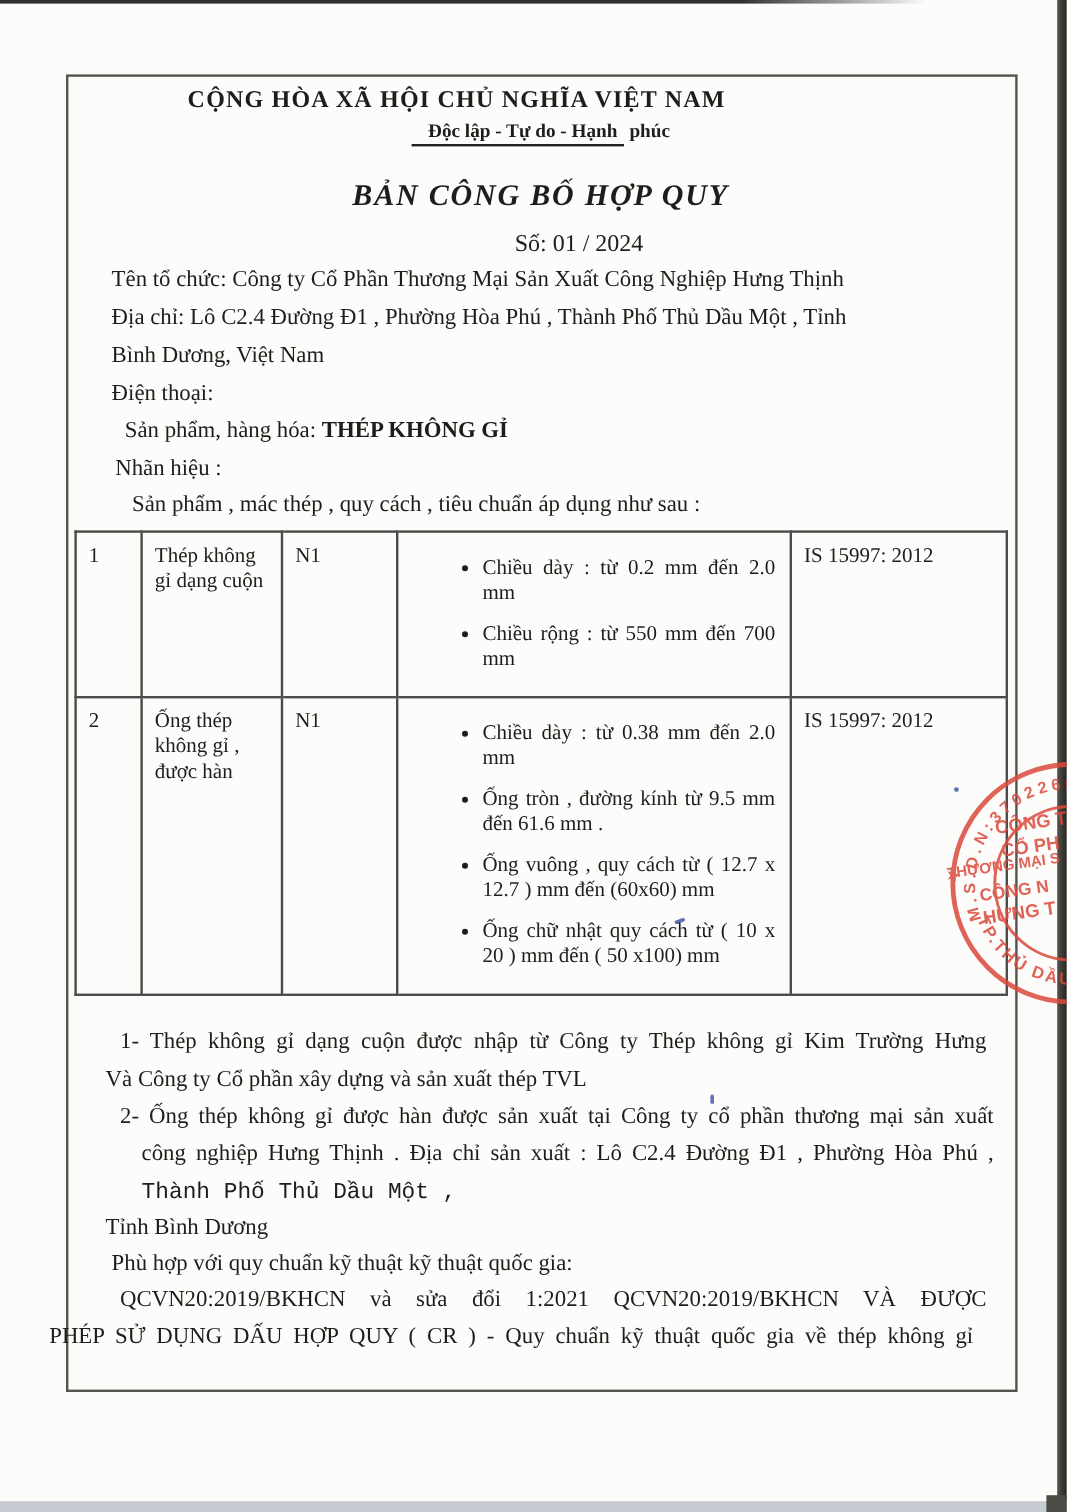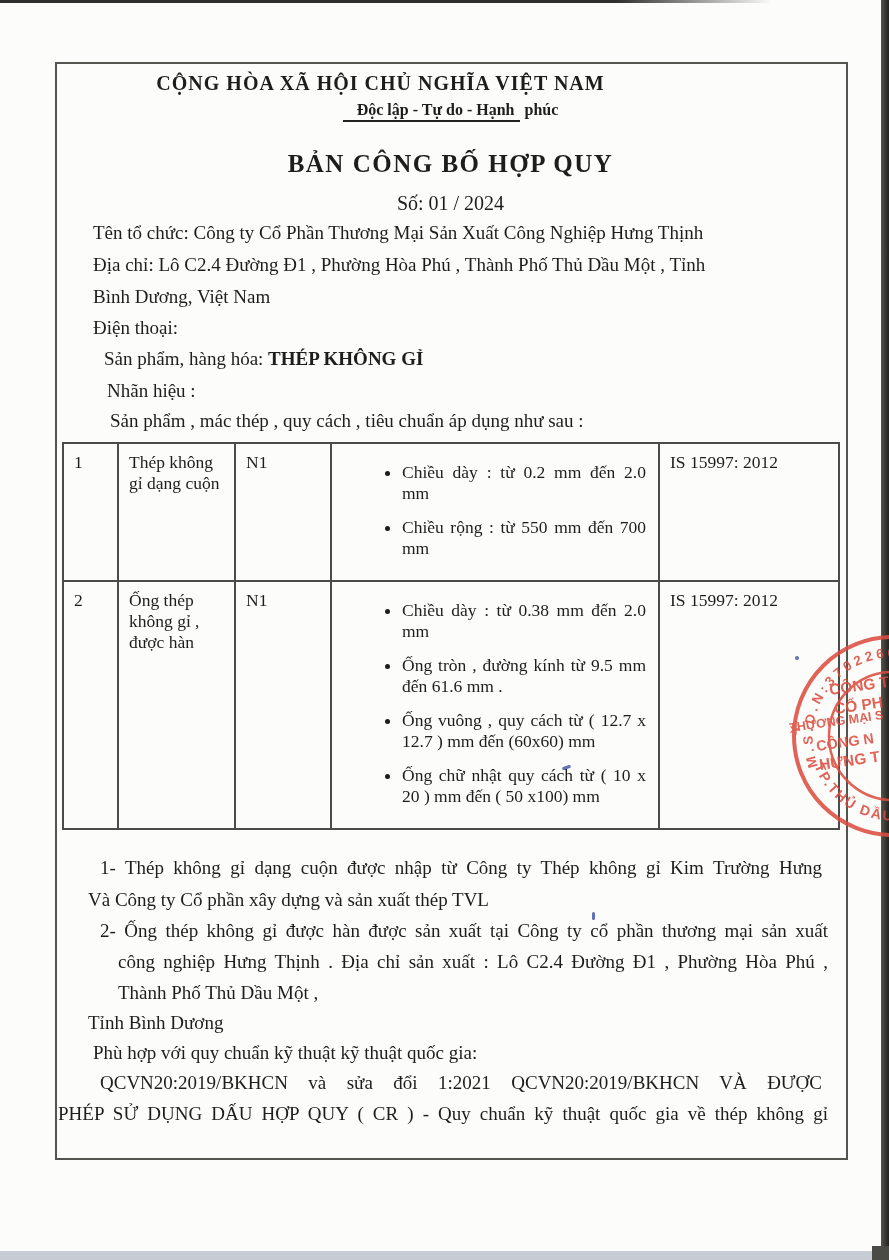--- a/index.html
+++ b/index.html
@@ -20,22 +20,22 @@
   .bottom-bar { left:0; top:1251px; width:889px; height:9px; background:#c7ccd4; }
   .bottom-corner { left:872px; top:1246px; width:17px; height:14px; background:#4b4b46; }
   .speck { border-radius:50%; background:#3b4fa5; opacity:.8; }
 
   .frame { left:55px; top:62px; width:789px; height:1094px;
     border:2px solid #54544f; background:transparent; }
 
   .nat-title { left:55px; top:72px; width:651px; font-size:20px; font-weight:bold; letter-spacing:1px; }
   .motto { left:55px; top:101px; width:791px; font-size:16px; font-weight:bold; }
   .motto .u { border-bottom:2px solid #222; padding:0 6px 2px 14px; }
-  .doc-title { left:55px; top:150px; width:791px; font-size:25px; font-weight:bold; letter-spacing:1.5px; }
-  .doc-number { left:55px; top:192px; width:791px; font-size:20px; }
+  .doc-title { left:55px; top:150px; width:791px; font-size:25px; font-weight:bold; letter-spacing:1.5px;font-style:italic; }
+  .doc-number { left:55px; top:192px; width:791px; font-size:20px;padding-left:32px; }
 
   .bodyline { font-size:19px; white-space:nowrap; }
   .just { white-space:normal; text-align:justify; text-align-last:justify; }
 
   table.main { position:absolute; left:62px; top:442px; border-collapse:collapse;
     table-layout:fixed; width:776px; font-size:17.5px; }
   table.main td, table.main th { border:2px solid #4b4b49; vertical-align:top;
     font-weight:normal; text-align:left; padding:8px 10px; }
   th.h-stt, td.c-stt { text-align:center; padding-left:2px; padding-right:2px; }
   td.c-mac { text-align:center; }
@@ -72,21 +72,21 @@
 <div class="abs doc-number center">Số: 01 / 2024</div>
 
 <div class="abs bodyline" style="left:93px;top:222px;">Tên tổ chức: Công ty Cổ Phần Thương Mại Sản Xuất Công Nghiệp Hưng Thịnh</div>
 <div class="abs bodyline" style="left:93px;top:254px;">Địa chỉ: Lô C2.4 Đường Đ1 , Phường Hòa Phú , Thành Phố Thủ Dầu Một , Tỉnh</div>
 <div class="abs bodyline" style="left:93px;top:286px;">Bình Dương, Việt Nam</div>
 <div class="abs bodyline" style="left:93px;top:317px;">Điện thoại:</div>
 <div class="abs bodyline" style="left:104px;top:348px;">
   <span>Sản phẩm, hàng hóa:</span>
   <span class="bold">THÉP KHÔNG GỈ</span>
 </div>
-<div class="abs bodyline" style="left:107px;top:380px;">Nhãn hiệu :</div>
+<div class="abs bodyline" style="left:96px;top:380px;">Nhãn hiệu :</div>
 <div class="abs bodyline" style="left:110px;top:410px;">Sản phẩm , mác thép , quy cách , tiêu chuẩn áp dụng như sau :</div>
 
 <table class="main">
   <colgroup>
     <col style="width:55px">
       <col style="width:117px">
       <col style="width:96px">
     <col style="width:328px">
       <col style="width:180px">
   </colgroup>
@@ -117,25 +117,25 @@
     </td>
     <td class="c-tc">IS 15997: 2012</td>
   </tr>
 </tbody>
   </table>
 
 <div class="abs bodyline just" style="left:100px;top:857px;width:722px;">1- Thép không gỉ dạng cuộn được nhập từ Công ty Thép không gỉ Kim Trường Hưng</div>
 <div class="abs bodyline" style="left:88px;top:889px;">Và Công ty Cổ phần xây dựng và sản xuất thép TVL</div>
 <div class="abs bodyline just" style="left:100px;top:920px;width:728px;">2- Ống thép không gỉ được hàn được sản xuất tại Công ty cổ phần thương mại sản xuất</div>
 <div class="abs bodyline just" style="left:118px;top:951px;width:710px;">công nghiệp Hưng Thịnh . Địa chỉ sản xuất : Lô C2.4 Đường Đ1 , Phường Hòa Phú ,</div>
-<div class="abs bodyline" style="left:118px;top:982px;">Thành Phố Thủ Dầu Một ,</div>
+<div class="abs bodyline" style="left:118px;top:982px;font-family:Liberation Mono, monospace;">Thành Phố Thủ Dầu Một ,</div>
 <div class="abs bodyline" style="left:88px;top:1012px;">Tỉnh Bình Dương</div>
 <div class="abs bodyline" style="left:93px;top:1042px;">Phù hợp với quy chuẩn kỹ thuật kỹ thuật quốc gia:</div>
 <div class="abs bodyline just" style="left:100px;top:1072px;width:722px;">QCVN20:2019/BKHCN và sửa đổi 1:2021 QCVN20:2019/BKHCN VÀ ĐƯỢC</div>
-<div class="abs bodyline just" style="left:58px;top:1103px;width:770px;">PHÉP SỬ DỤNG DẤU HỢP QUY ( CR ) - Quy chuẩn kỹ thuật quốc gia về thép không gỉ</div>
+<div class="abs bodyline just" style="left:41px;top:1103px;width:770px;">PHÉP SỬ DỤNG DẤU HỢP QUY ( CR ) - Quy chuẩn kỹ thuật quốc gia về thép không gỉ</div>
 
 <svg class="abs stamp-svg" viewBox="0 0 260 250" style="opacity:.86; font-family:'Liberation Sans', sans-serif;">
   <g fill="none" stroke="#dc4b3e">
     <circle cx="121" cy="121" r="99" stroke-width="4"></circle>
     <circle cx="121" cy="121" r="64" stroke-width="2.5"></circle>
   </g>
   <defs>
     <path id="arcTop" d="M 46,151 A 80,80 0 1 1 200,133"></path>
     <path id="arcBottom" d="M 41,147 A 84,84 0 0 0 201,147"></path>
   </defs>

